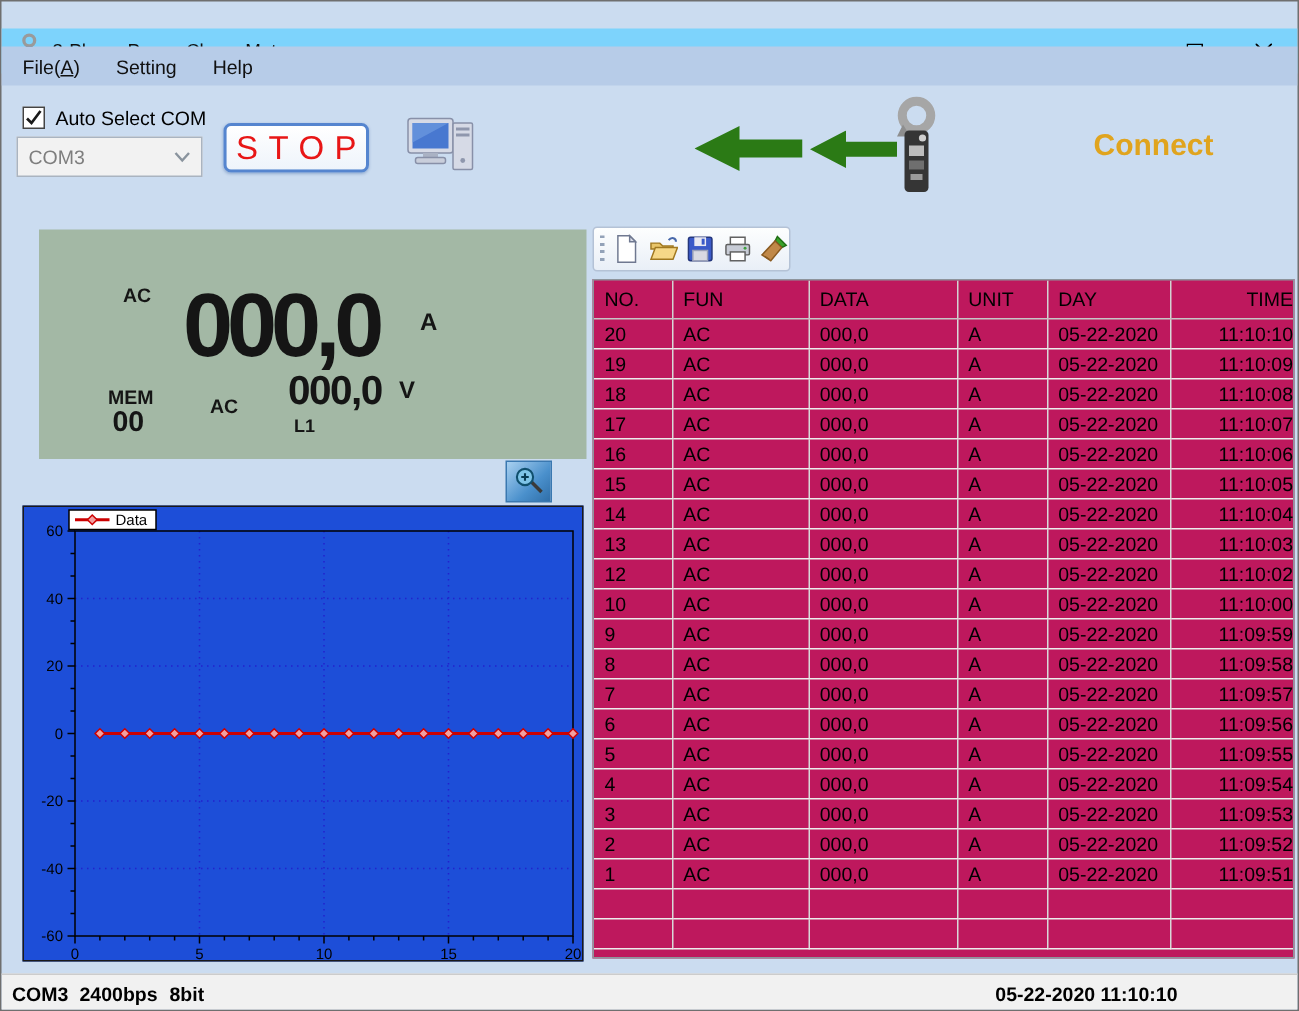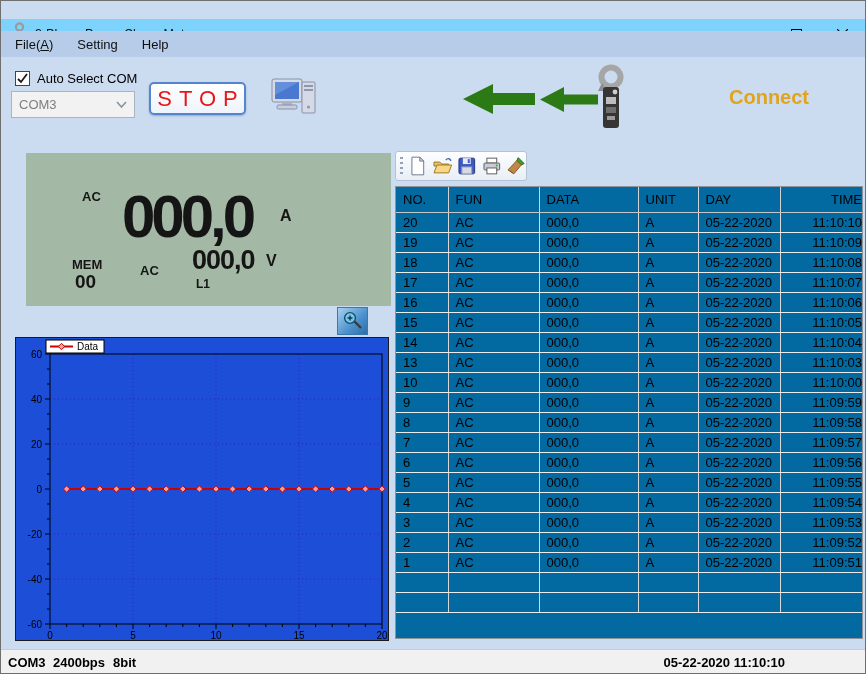--- a/index.html
+++ b/index.html
@@ -50,21 +50,21 @@
   
   .chart-panel { position:absolute; left:14px; top:336px; width:374px; height:304px; background:#1d4ed8; border:1px solid #1a1a1a; }
   .chart-panel svg text { font-family:"Liberation Sans", sans-serif; font-size:10px; fill:#000; }
 
   
   .toolbar { position:absolute; left:394px; top:150px; width:132px; height:30px; background:linear-gradient(#fdfefe,#e9eff7); border:1px solid #b4c2d6; border-radius:3px; display:flex; align-items:center; }
   .grip { width:3px; height:18px; margin-left:4px; background-image:repeating-linear-gradient(#93a2b8 0 2px, transparent 2px 5px); }
   .tb-icon { width:20px; height:20px; margin-left:5px; }
   .datano { position:absolute; right:5px; top:144px; font-size:27px; font-weight:bold; color:#000; }
 
-  .table-region { position:absolute; left:394px; top:185px; width:468px; height:453px; background:#0369a1; border:1px solid #8e949c; overflow:hidden; }
+  .table-region { position:absolute; left:394px; top:185px; width:468px; height:453px; background:#be185d; border:1px solid #8e949c; overflow:hidden; }
   table.data { border-collapse:collapse; table-layout:fixed; width:466px; font-size:13px; color:#000; }
   table.data th { font-weight:normal; text-align:left; height:25px; padding:0 0 0 7px; border-bottom:1px solid #c6c6c6; border-right:1px solid #d2d2d2; white-space:nowrap; overflow:hidden; }
   table.data td { height:20px; padding:0 0 0 7px; border-bottom:1px solid #ececec; border-right:1px solid #d8d8d8; white-space:nowrap; overflow:hidden; }
   table.data th:last-child, table.data td:last-child { border-right:none;text-align:right; }
 
   
   .statusbar { position:absolute; left:0; top:648px; width:100%; height:26px; background:#f1f1f1; border-top:1px solid #cccccc; font-size:13px; font-weight:bold; color:#000; }
   .sb-com  { position:absolute; left:7px;  top:5px; }
   .sb-baud { position:absolute; left:52px; top:5px; }
   .sb-bits { position:absolute; left:112px; top:5px; }
@@ -376,20 +376,28 @@
           </tr>
           <tr>
             <td>13</td>
             <td>AC</td>
             <td>000,0</td>
             <td>A</td>
             <td>05-22-2020</td>
             <td>11:10:03</td>
           </tr>
           <tr>
+            <td>12</td>
+            <td>AC</td>
+            <td>000,0</td>
+            <td>A</td>
+            <td>05-22-2020</td>
+            <td>11:10:02</td>
+          </tr>
+          <tr>
             <td>10</td>
             <td>AC</td>
             <td>000,0</td>
             <td>A</td>
             <td>05-22-2020</td>
             <td>11:10:00</td>
           </tr>
           <tr>
             <td>9</td>
             <td>AC</td>

